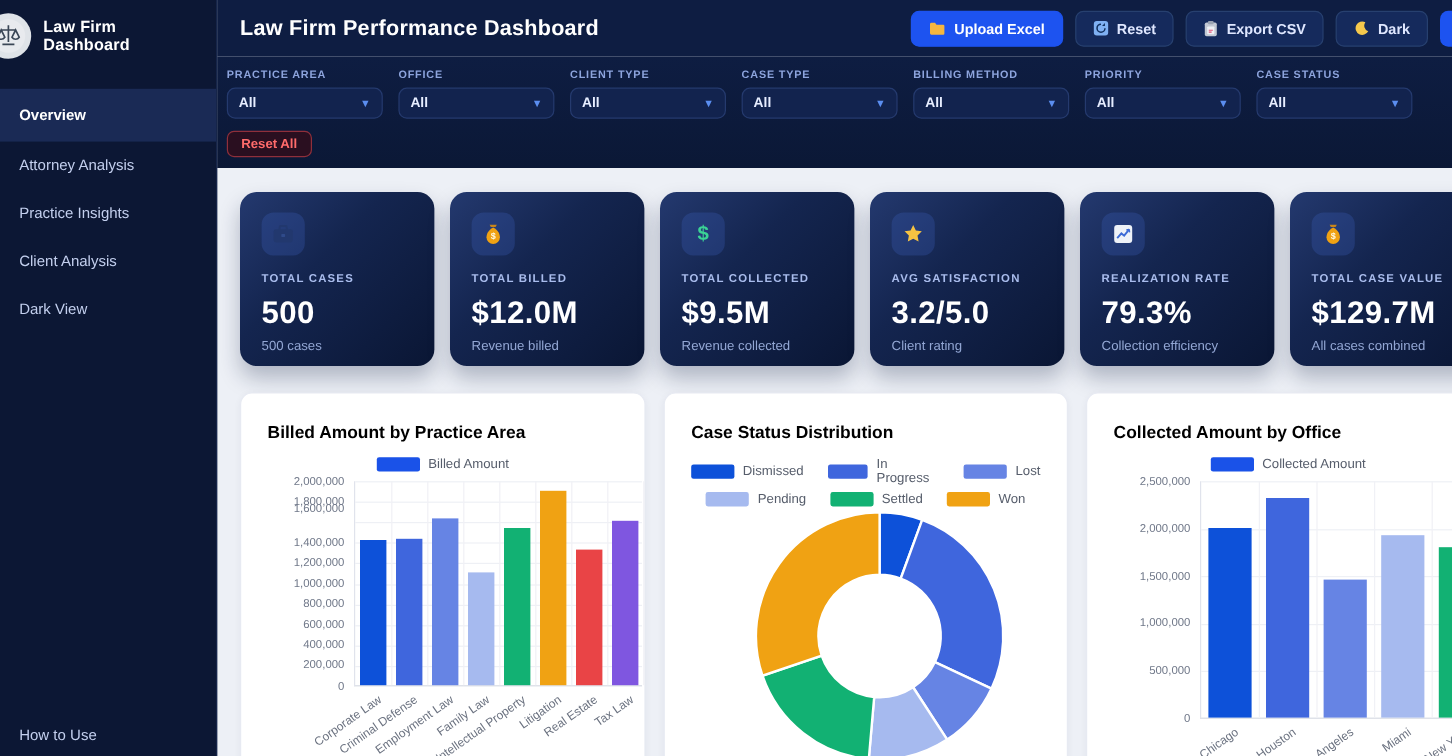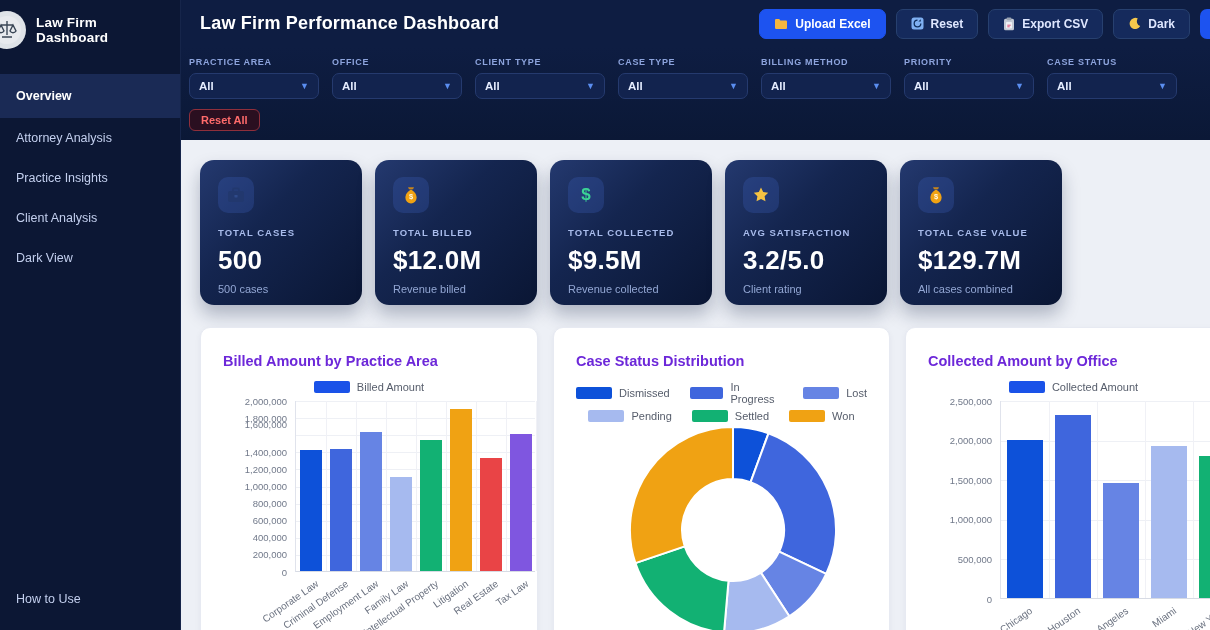--- a/index.html
+++ b/index.html
@@ -7,21 +7,21 @@
   body { font-family:"Liberation Sans","DejaVu Sans",sans-serif; background:#edf0f6; position:relative; }
 
   
   .sidebar { position:absolute; left:0; top:0; width:181px; height:630px; background:#0c1734; z-index:5; display:flex; flex-direction:column; border-right:1px solid #16254a;}
   .logo-row { display:flex; align-items:center; gap:10px; padding:12px 10px 12px 0; height:60px; }
   .logo-circle { width:38px; height:38px; border-radius:50%; background:#dfe3e8; margin-left:-12px; flex:0 0 38px; display:flex; align-items:center; justify-content:center; overflow:hidden;}
   .brand { color:#fff; font-weight:bold; font-size:13.5px; letter-spacing:.2px; }
   .nav { margin-top:14px; }
   .nav-item { padding:13px 16px; color:#c3cfee; font-size:12.5px; cursor:pointer; }
   .nav-item.active { background:#1a2a55; color:#fff; font-weight:bold; padding-top:15px; padding-bottom:15px; }
-  .sidebar-bottom { margin-top:auto; padding-bottom:14px; }
+  .sidebar-bottom { margin-top:auto; }
   .bottom-item { padding:10px 16px; color:#c3cfee; font-size:12.5px; cursor:pointer; }
   .bottom-item.collapse { padding-left:2px; }
 
   
   .header { position:absolute; left:181px; top:0; width:1029px; height:47px; background:#0e1d42; display:flex; align-items:center; padding:0 0 0 19px; }
   .page-title { color:#fff; font-weight:bold; font-size:18px; letter-spacing:.2px; }
   .header-actions { margin-left:auto; display:flex; align-items:flex-start; gap:10px; padding-right:0;padding-left:32px; }
   .hbtn { display:flex; align-items:center; gap:7px; height:30px; padding:0 14px; border-radius:7px; background:#152a5c; border:1px solid #27406f; color:#dfe7ff; font-size:12px; font-weight:bold; cursor:pointer; }
   .hbtn.primary { background:#1d53f0; border-color:#1d53f0; color:#fff; }
   .hbtn .ic { display:flex; align-items:center; }
@@ -46,21 +46,21 @@
   .kpi-label { color:#a9bcec; font-size:9.5px; font-weight:bold; letter-spacing:1px; text-transform:uppercase; margin-bottom:7px; white-space:nowrap; }
   .kpi-value { color:#fff; font-size:26px; font-weight:800; letter-spacing:.3px; margin-bottom:7px; white-space:nowrap; }
   .kpi-sub { color:#93a7d4; font-size:11px; white-space:nowrap; }
   .dollar-glyph { color:#3bd495; font-size:17px; font-weight:bold; }
 
   .charts-row { display:flex; gap:15px; margin-top:22px; }
   .chart-card { background:#fff; border:1px solid #e7eaf2; border-radius:10px; box-shadow:0 2px 6px rgba(30,40,80,.05); height:330px; padding:25px 0 0 22px; position:relative; }
   .chart-card.c1 { width:338px; flex:0 0 338px; }
   .chart-card.c2 { width:337px; flex:0 0 337px; }
   .chart-card.c3 { width:337px; flex:0 0 337px; }
-  .chart-title { color:#6d28d9; font-weight:bold; font-size:14.5px; margin-bottom:12px; }
+  .chart-title { color:#000000; font-weight:bold; font-size:14.5px; margin-bottom:12px; }
   .legend { display:flex; justify-content:center; gap:20px; margin:6px 22px 8px 0; }
   .legend-rows { display:flex; flex-direction:column; gap:5px; align-items:center; margin-right:22px; }
   .legend-row { display:flex; gap:20px; justify-content:center; }
   .legend-item { display:flex; align-items:center; gap:7px; }
   .legend-swatch { width:36px; height:12px; border-radius:2px; }
   .legend-label { color:#565d6b; font-size:11px; }
 
   .plot-wrap { display:flex; margin-top:6px; }
   .yaxis { position:relative; flex:0 0 72px; }
   .yaxis .tick { position:absolute; right:8px; color:#71798a; font-size:9.5px; white-space:nowrap; }
@@ -238,20 +238,32 @@
       <div class="kpi-icon">
         <svg width="18" height="18" viewBox="0 0 18 18">
             <path d="M9 1.5 l2.2 4.6 5 .7 -3.6 3.5 .9 5 -4.5 -2.4 -4.5 2.4 .9 -5 L1.8 6.8 l5 -.7 Z" fill="#f5c242"></path>
           </svg>
       </div>
       <div class="kpi-label">AVG SATISFACTION</div>
       <div class="kpi-value">3.2/5.0</div>
       <div class="kpi-sub">Client rating</div>
     </div>
 
+    <div class="kpi">
+      <div class="kpi-icon">
+        <svg width="18" height="18" viewBox="0 0 18 18">
+            <rect x="1.5" y="1.5" width="15" height="15" rx="2.5" fill="#eef2f8"></rect>
+            <path d="M4 12.5 L7.5 8.5 L9.8 10.4 L14 5.2" stroke="#3c6bd6" stroke-width="1.6" fill="none"></path>
+            <path d="M14 5.2 l.3 2.4 M14 5.2 l-2.4 .4" stroke="#3c6bd6" stroke-width="1.2" fill="none"></path>
+          </svg>
+      </div>
+      <div class="kpi-label">REALIZATION RATE</div>
+      <div class="kpi-value">79.3%</div>
+      <div class="kpi-sub">Collection efficiency</div>
+    </div>
 
     <div class="kpi">
       <div class="kpi-icon">
         <svg width="18" height="18" viewBox="0 0 18 18">
             <path d="M7 3.2 L6 1.2 h6 l-1 2 Z" fill="#c9851a"></path>
             <path d="M9 3.6 C4.8 6 3.4 9.2 3.4 11.8 a5.6 5.6 0 0 0 11.2 0 C14.6 9.2 13.2 6 9 3.6 Z" fill="#f0a213"></path>
             <text x="9" y="13.4" font-size="7.5" font-weight="bold" fill="#fff8e0" text-anchor="middle">$</text>
           </svg>
       </div>
       <div class="kpi-label">TOTAL CASE VALUE</div>

